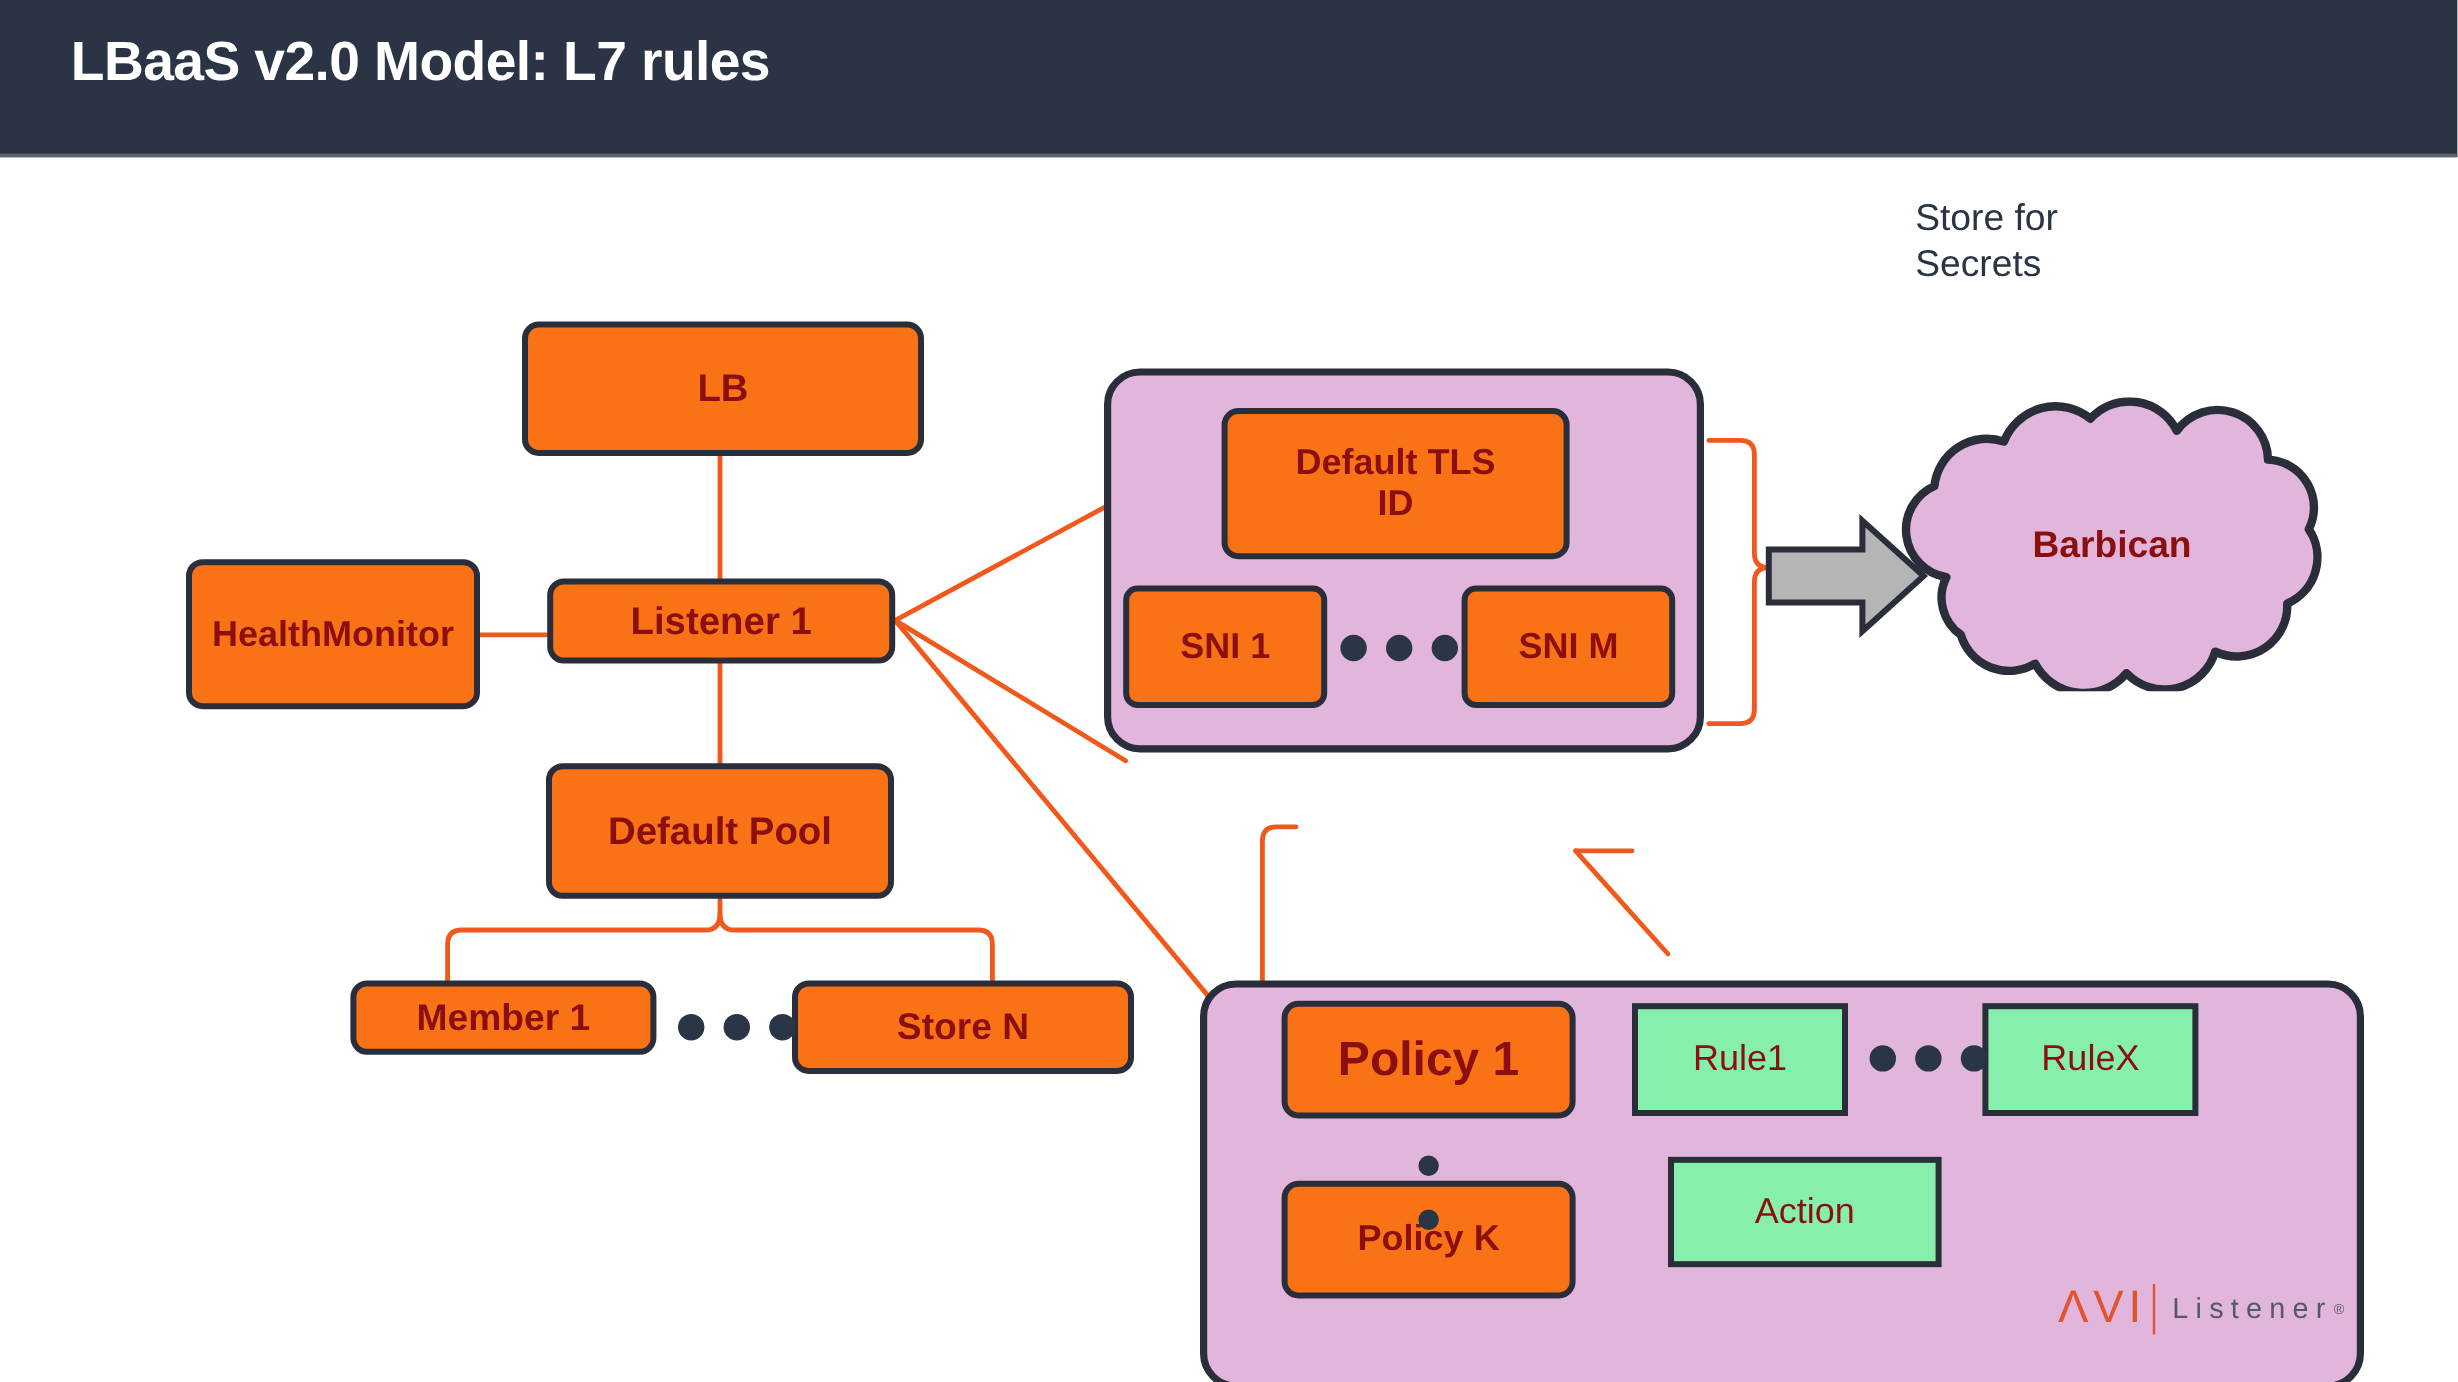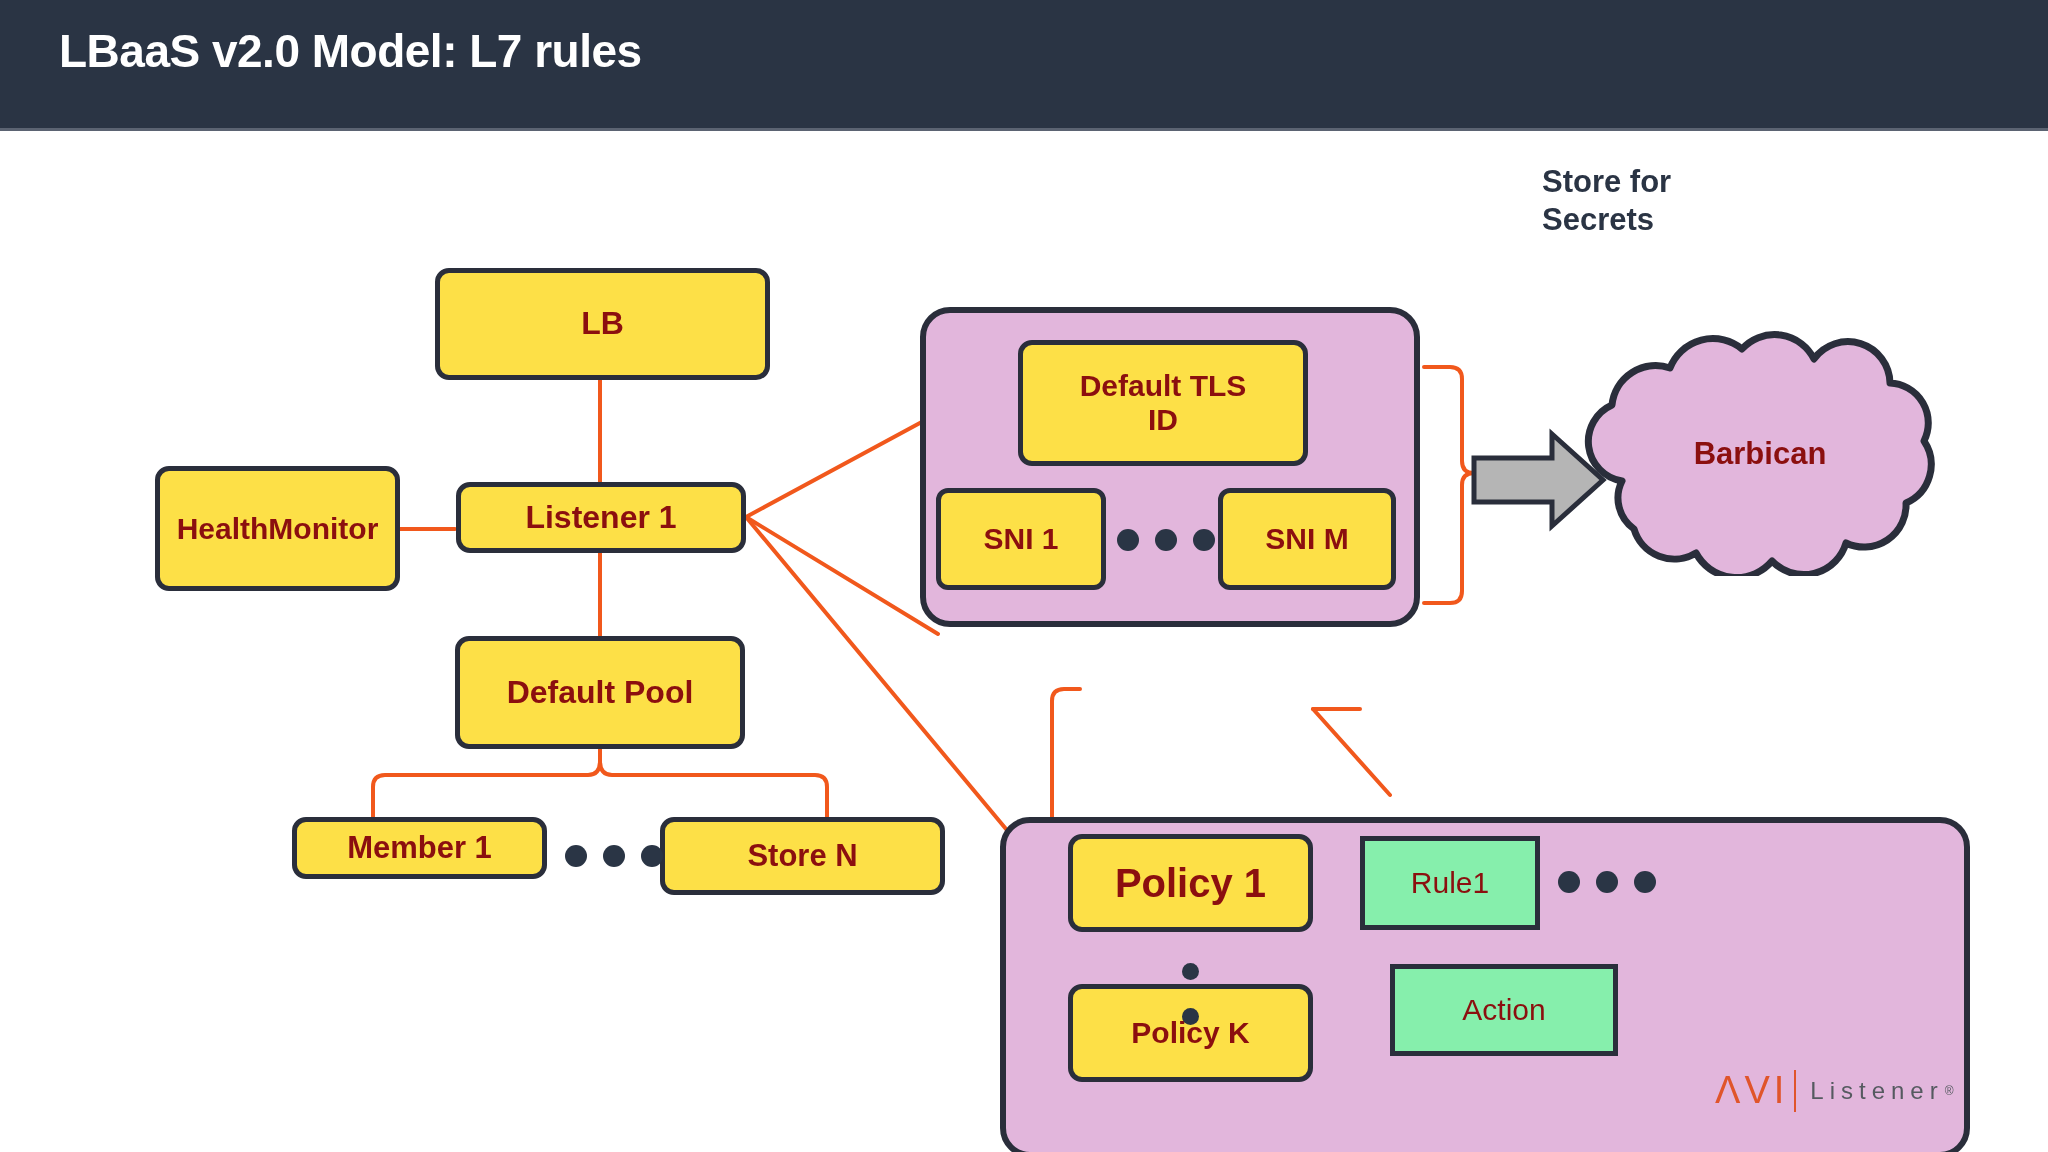--- a/index.html
+++ b/index.html
@@ -23,21 +23,21 @@
     letter-spacing:-0.5px;
   }
 
   
   #canvas{ position:absolute; left:0; top:131px; width:2048px; height:1021px; }
   #wires{ position:absolute; left:0; top:0; width:2048px; height:1021px; pointer-events:none; }
 
   
   .node{
     position:absolute;
-    background:#fde047;
+    background:#f97316;
     border:5px solid #2a2e3b;
     border-radius:14px;
     display:flex; align-items:center; justify-content:center;
     text-align:right;
     color:#8b0f0f;
     font-weight:bold;
     line-height:1.12;
     z-index:5;
   }
   .node.small-r{ border-radius:12px; }
@@ -69,22 +69,22 @@
   .dots.vert .d{ width:17px; height:17px; }
 
   
   #barbican-cloud{ position:absolute; left:1560px; top:200px; width:400px; height:245px; z-index:4; }
   #barbican-label{
     position:absolute; left:1560px; top:200px; width:400px; height:245px;
     display:flex; align-items:center; justify-content:center;
     color:#8b0f0f; font-weight:bold; font-size:31px; z-index:5;
   }
   #store-for-secrets{
-    position:absolute; left:1542px; top:32px; width:300px;
-    font-size:31px; font-weight:bold; color:#2a3444; line-height:1.22;
+    position:absolute; left:1596px; top:32px; width:300px;
+    font-size:31px; font-weight:normal; color:#2a3444; line-height:1.22;
     z-index:5;
   }
 
   
   #avi-logo{
     position:absolute; left:1715px; top:938px;
     display:flex; align-items:center; z-index:8;
   }
   #avi-mark{ font-size:38px; color:#e0552b; font-weight:300; letter-spacing:4px; }
   #avi-bar{ width:2px; height:42px; background:#e0552b; margin:0 14px 0 6px; }
@@ -185,20 +185,21 @@
   <div class="node" style="left:1068px; top:853px; width:245px; height:98px; font-size:30px;">Policy K</div>
 
   <div class="gbox" style="left:1360px; top:705px; width:180px; height:94px; font-size:30px;">Rule1</div>
 
   <div class="dots" style="left:1558px; top:740px;">
     <span class="d"></span>
     <span class="d"></span>
     <span class="d"></span>
   </div>
 
+  <div class="gbox" style="left:1652px; top:705px; width:180px; height:94px; font-size:30px;">RuleX</div>
 
   <div class="gbox" style="left:1390px; top:833px; width:228px; height:92px; font-size:30px;">Action</div>
 
   <div class="node" style="left:435px; top:137px; width:335px; height:112px; font-size:32px;">LB</div>
 
   <div class="node" style="left:456px; top:351px; width:290px; height:71px; font-size:32px;">Listener 1</div>
 
   <div class="node" style="left:155px; top:335px; width:245px; height:125px; font-size:30px; flex-direction:row;">
     <span>Health</span>
     <span>Monitor</span>

